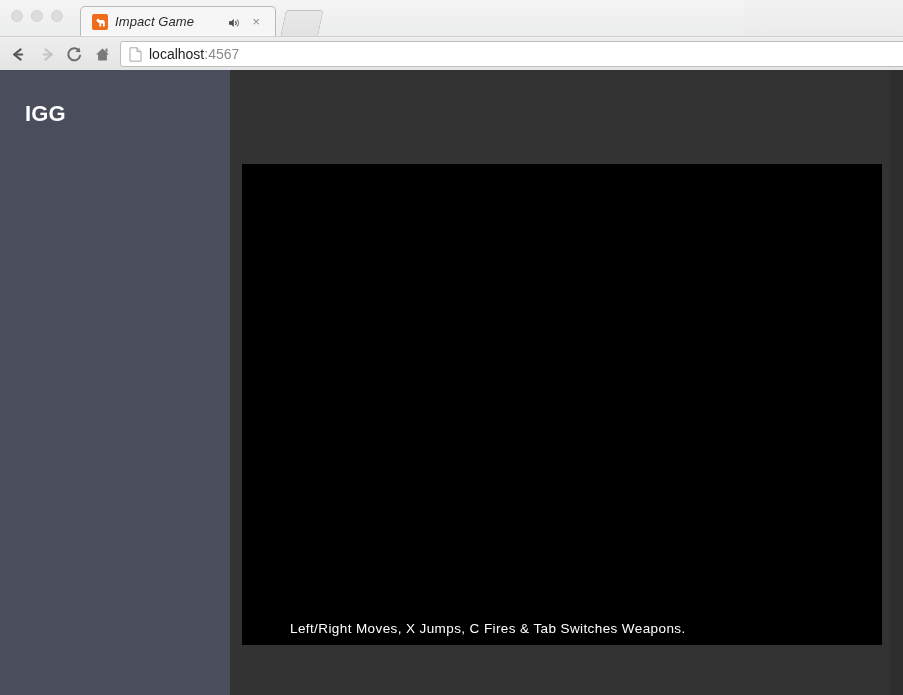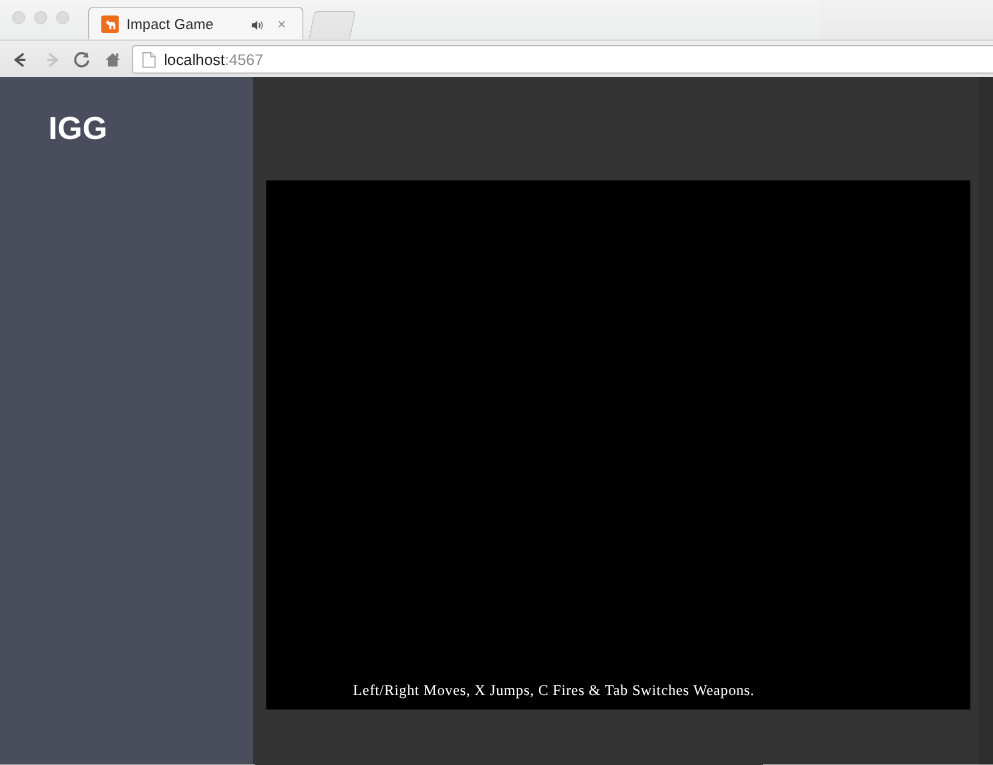--- a/index.html
+++ b/index.html
@@ -28,20 +28,21 @@
     border-bottom: 1px solid #b4b4b4;
   }
 
   
   .tab-strip {
     position: absolute;
     left: 0; top: 0;
     width: 745px;
     height: 36px;
     background: linear-gradient(to bottom, #f4f4f4 0%, #eceded 100%);
+    font-style: italic;
   }
 
   .traffic-lights {
     position: absolute;
     left: 11px; top: 10px;
     display: flex;
     gap: 8px;
     align-items: center;
   }
   .light {
@@ -174,25 +175,24 @@
   .sidebar {
     position: absolute;
     left: 0; top: 0;
     width: 230px;
     height: 625px;
     background: #4a4e5c;
   }
   .brand {
     position: absolute;
     left: 25px; top: 31px;
-    font-size: 29px;
+    font-size: 22px;
     font-weight: bold;
     color: #ffffff;
     letter-spacing: 0.2px;
-    margin-left: 19px;
   }
   .nav-list {
     position: absolute;
     left: 25px; top: 116px;
     width: 190px;
   }
   .nav-item {
     display: block;
     font-size: 16px;
     color: #cfd1d6;
@@ -215,27 +215,26 @@
     left: 12px; top: 94px;
     width: 640px;
     height: 481px;
     background: #000000;
   }
   .game-hint {
     position: absolute;
     left: 48px;
     bottom: 9px;
     color: #ffffff;
-    font-family: Liberation Serif, serif;
+    font-family: Liberation Sans, sans-serif;
     font-size: 13.5px;
     letter-spacing: 0.4px;
     white-space: nowrap;
     -webkit-font-smoothing: none;
     font-smooth: never;
-    margin-left: 31px;
   }
 
   
   .scrollbar {
     position: absolute;
     right: 0; top: 0;
     width: 13px;
     height: 625px;
     background: #2e2e2e;
   }

